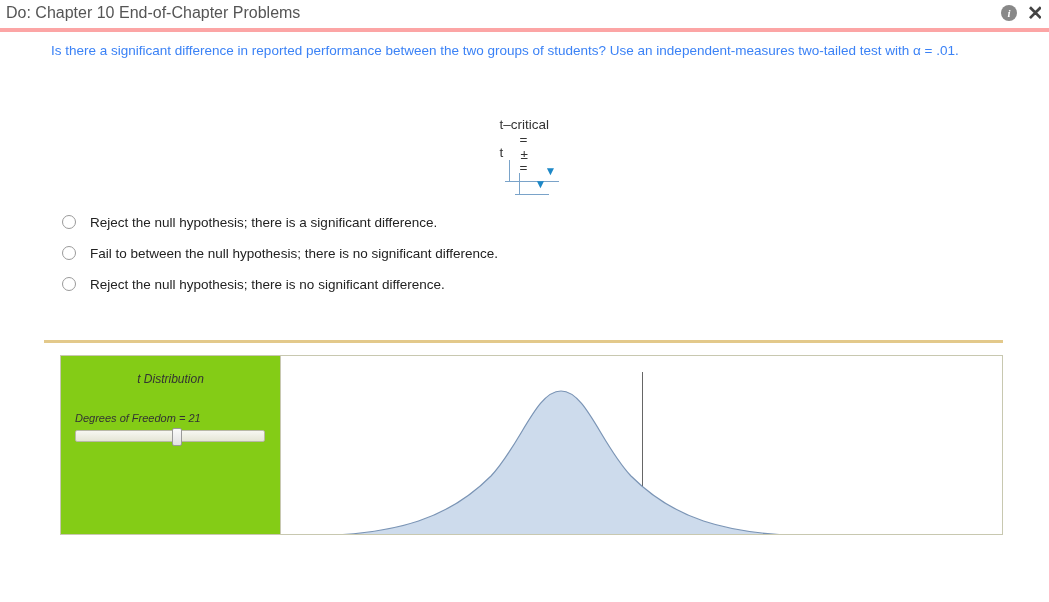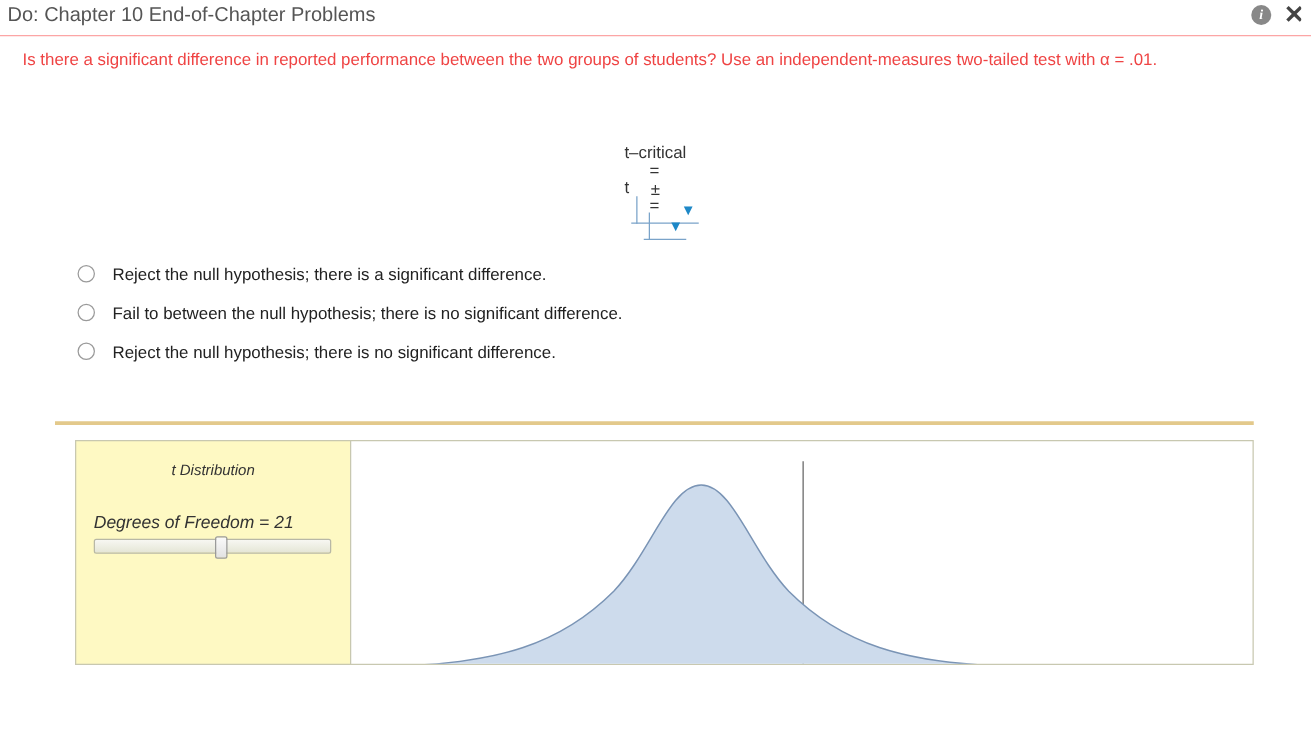--- a/index.html
+++ b/index.html
@@ -6,39 +6,40 @@
   body {
     margin: 0;
     font-family: "Segoe UI", Arial, sans-serif;
     font-size: 13.5px;
     color: #333;
     background: #fff;
     width: 1049px;
   }
   .header {
     display: flex;
+    align-items: center;
     padding: 4px 8px 6px 6px;
-    border-bottom: 1px solid #fca5a5;
+    border-bottom: 4px solid #fca5a5;
     color: #555;
     font-size: 16px;
   }
   .header .title { flex: 1; }
   .info-icon {
     width: 16px; height: 16px; border-radius: 50%;
     background: #888; color:#fff; font-size:11px; font-weight:bold;
     display:flex; align-items:center; justify-content:center;
     font-style: italic; font-family: Georgia, serif;
     margin-right: 10px;
   }
   .close-glyph {
     color:#444; font-weight:bold; font-size:20px; line-height:16px;
     width:14px; overflow:hidden; display:inline-block;
   }
   .content { padding: 8px 20px 0 18px; }
-  .question { color:#ef4444; line-height:1.7; }
+  .question { color:#3b82f6; line-height:1.7;margin-left:33px; }
 
   .inputs { margin: 54px 0 0 16px; font-size:13.5px; }
   .inputs-row { display:flex; align-items:center; height:28px;flex-direction:column; }
   .lbl1 { width:64px; }
   .eq  { width:24px; text-align:left; }
   .pm  { width:22px; text-align:left; }
 
   .field {
     display:inline-flex; align-items:center;
     border-bottom: 1px solid #7aa3c9;
@@ -61,29 +62,29 @@
     margin-right: 14px; flex:0 0 14px;
   }
   .opt-label { color:#222; }
 
   .divider {
     height:3px; background:#e3c98b; margin: 48px 26px 0 26px;
   }
 
   .panel-row { display:flex; margin: 12px 26px 0 42px; }
   .left-panel {
-    width: 220px; background:#fef9c3;
+    width: 220px; background:#84cc16;
     border:1px solid #c8c8b0; border-right:none;
     padding: 16px 14px 18px 14px;
   }
   .left-panel .ptitle {
     text-align:center; font-style:italic; font-size:12px; color:#333;
     margin-bottom: 26px;
   }
-  .dof { font-size:14px; font-style:italic; color:#333; margin-bottom:6px; }
+  .dof { font-size:11px; font-style:italic; color:#333; margin-bottom:6px; }
   .slider {
     position:relative; height:12px; width:190px;
     background: linear-gradient(#f7f7f2,#e5e6d6);
     border:1px solid #b8b8a6; border-radius:2px;
   }
   .slider .thumb {
     position:absolute; top:-3px; left:96px;
     width:10px; height:18px;
     background:linear-gradient(#fafafa,#e2e2e2);
     border:1px solid #9a9a9a; border-radius:2px;

